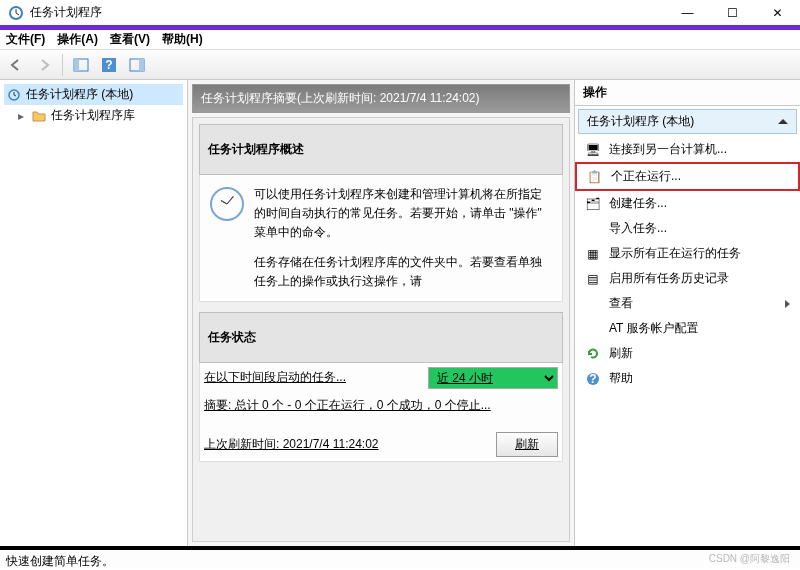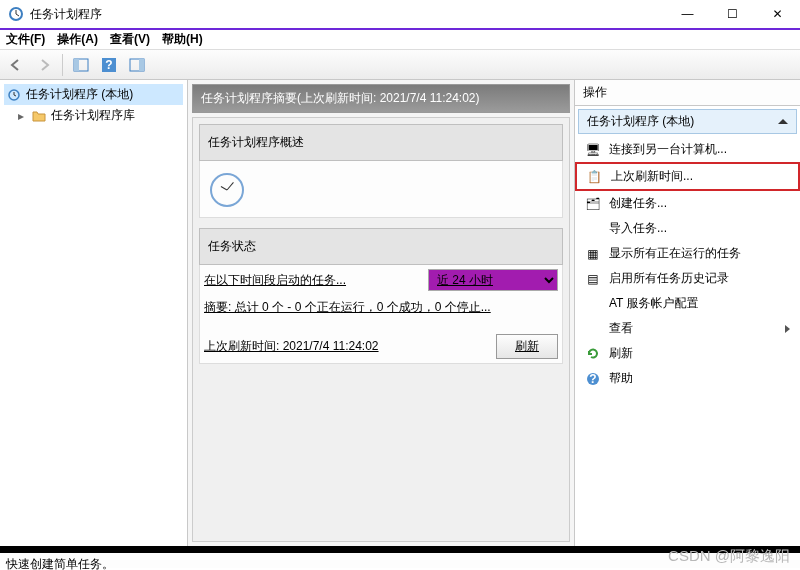--- a/index.html
+++ b/index.html
@@ -1,54 +1,54 @@
 <!DOCTYPE html>
 <html><head>
 <meta charset="utf-8">
 <style>
 * { box-sizing: border-box; margin: 0; padding: 0; font-family: "Microsoft YaHei", "Segoe UI", sans-serif; font-size: 12px; }
 body { background: #fff; width: 800px; height: 570px; overflow: hidden; position: relative; }
-.titlebar { height: 30px; display: flex; align-items: center; padding-left: 8px; border-bottom: 2px solid #6d28d9; background:#fff; }
+.titlebar { height: 30px; display: flex; align-items: center; padding-left: 8px; border-bottom: 5px solid #6d28d9; background:#fff; }
 .titlebar .icon { width: 16px; height: 16px; margin-right: 6px; }
 .titlebar .title { flex: 1; }
 .titlebar .ctrls { display: flex; }
 .titlebar .ctrl { width: 45px; height: 30px; display: flex; align-items: center; justify-content: center; }
 .menubar { height: 20px; display: flex; align-items: center; padding-left: 6px; gap: 12px; border-bottom: 1px solid #ddd; font-weight: bold; }
 .toolbar { height: 30px; display: flex; align-items: center; padding-left: 4px; gap: 4px; border-bottom: 1px solid #c8c8c8; background: linear-gradient(#fdfdfd,#ececec); }
 .tbtn { width: 24px; height: 24px; display: flex; align-items: center; justify-content: center; border: 1px solid transparent; }
 .sep { width: 1px; height: 22px; background: #ccc; margin: 0 2px; }
 .main { display: flex; height: 466px; }
 .tree { width: 188px; border-right: 1px solid #c8c8c8; padding: 4px; background:#fff; }
 .tree-item { display: flex; align-items: center; padding: 2px; gap: 4px; }
 .tree-item.selected { background: #cde8ff; }
 .center { flex: 1; background: #f5f5f5; padding: 4px; overflow: hidden; display:flex; flex-direction:column;justify-content:space-between; }
 .center-header { background: linear-gradient(#7b7b7b,#9b9b9b); color: #fff; padding: 5px 8px; border: 1px solid #999; }
 .center-body { background: #f0f0f0; border: 1px solid #ccc; flex:1; margin-top:4px; padding:6px; overflow-y:auto; }
-.panel-hdr { background: #e4e4e4; border: 1px solid #bfbfbf; padding: 9px 8px; font-weight: normal; }
+.panel-hdr { background: #e4e4e4; border: 1px solid #bfbfbf; padding: 16px 8px; font-weight: bold; }
 .overview-box { display: flex; gap: 10px; padding: 10px; border: 1px solid #ddd; border-top:none; background:#fdfdfd; line-height:1.6; }
 .clock { width: 34px; height: 34px; border: 2px solid #7aa6d6; border-radius: 50%; position: relative; flex-shrink:0; margin-top:2px; }
 .clock::before, .clock::after { content:''; position:absolute; background:#333; left:50%; top:50%; transform-origin: bottom center; }
 .clock::before { width:1px; height:10px; transform: translate(-50%,-100%) rotate(40deg); }
 .clock::after { width:1px; height:7px; transform: translate(-50%,-100%) rotate(-60deg); }
 .status-box { border:1px solid #ddd; border-top:none; background:#fdfdfd; padding:4px;text-decoration:underline; }
 .row { display:flex; align-items:center; gap:8px; margin-bottom:8px; }
-select { border:1px solid #aaa; padding:2px 4px; background:#a21caf; }
+select { border:1px solid #aaa; padding:2px 4px; background:#22c55e; }
 .tbl { border:1px solid #bbb; height:90px; background:#fff; }
 .tbl-hdr { display:flex; background: linear-gradient(#fdfdfd,#ececec); border-bottom:1px solid #ccc; }
 .tbl-hdr > div { padding:4px 6px; border-right:1px solid #ddd; }
 .last-row { display:flex; align-items:center; gap:26px; margin-top:12px; }
 .btn { border:1px solid #999; background:linear-gradient(#fdfdfd,#e6e6e6); padding:3px 18px; }
 .rightpane { width: 226px; border-left: 1px solid #c8c8c8; display:flex; flex-direction:column; background:#fff; }
-.rightpane-hdr { padding:4px 8px; font-weight:normal; border-bottom:1px solid #c8c8c8; background:#fdfdfd; }
+.rightpane-hdr { padding:4px 8px; font-weight:bold; border-bottom:1px solid #c8c8c8; background:#fdfdfd; }
 .rightpane-sub { background:#e5f1fb; border:1px solid #a8c8e4; margin:3px; padding:3px 8px; display:flex; justify-content:space-between; align-items:center; }
 .action { display:flex; align-items:center; gap:8px; padding:4px 10px; cursor:pointer; }
 .action.hl { border:2px solid #d1262a; }
 .ico { width:16px; height:16px; display:inline-flex; align-items:center; justify-content:center; flex-shrink:0; }
-.statusbar { height:22px; border-top:7px solid #000000; padding:3px 6px; display:flex; justify-content:space-between; background:#fdfdfd; }
-.watermark { position:absolute; right:10px; bottom:4px; color:#b8b8b8; font-size:15px; }
+.statusbar { height:22px; border-top:4px solid #000000; padding:3px 6px; display:flex; justify-content:space-between; background:#fdfdfd; }
+.watermark { position:absolute; right:10px; bottom:4px; color:#b8b8b8; font-size:10px; }
 .arrow-tri { width:0; height:0; border-top:4px solid transparent; border-bottom:4px solid transparent; border-left:5px solid #555; }
 .arrow-up { width:0; height:0; border-left:5px solid transparent; border-right:5px solid transparent; border-bottom:5px solid #333; }
 </style>
 </head>
 <body>
 
 <div class="titlebar">
   <span class="icon ico">
       <svg width="16" height="16">
         <circle cx="8" cy="8" r="6" fill="none" stroke="#3d7fc1" stroke-width="2"></circle>
@@ -123,20 +123,24 @@
       <span>任务计划程序库</span>
     </div>
   </div>
 
   <div class="center">
     <div class="center-header">任务计划程序摘要(上次刷新时间: 2021/7/4 11:24:02)</div>
     <div class="center-body">
       <div class="panel-hdr">任务计划程序概述</div>
       <div class="overview-box">
         <div class="clock"></div>
+        <div>
+          <div>可以使用任务计划程序来创建和管理计算机将在所指定的时间自动执行的常见任务。若要开始，请单击 "操作" 菜单中的命令。</div>
+          <div style="margin-top:10px">任务存储在任务计划程序库的文件夹中。若要查看单独任务上的操作或执行这操作，请</div>
+        </div>
       </div>
       <div style="height:10px"></div>
       <div class="panel-hdr">任务状态</div>
       <div class="status-box">
         <div class="row">
           <span style="flex:1">在以下时间段启动的任务...</span>
           <select style="width:130px"><option>近 24 小时</option></select>
         </div>
         <div style="margin-bottom:18px">摘要: 总计 0 个 - 0 个正在运行，0 个成功，0 个停止...</div>
         <div class="last-row">
@@ -152,50 +156,50 @@
     <div class="rightpane-sub">
       <span>任务计划程序 (本地)</span>
       <span class="arrow-up"></span>
     </div>
     <div class="action">
         <span class="ico">🖥</span>
         <span>连接到另一台计算机...</span>
       </div>
     <div class="action hl">
         <span class="ico">📋</span>
-        <span>上次刷新时间...</span>
+        <span>个正在运行...</span>
       </div>
     <div class="action">
         <span class="ico">🗂</span>
         <span>创建任务...</span>
       </div>
     <div class="action">
         <span class="ico"></span>
         <span>导入任务...</span>
       </div>
     <div class="action">
         <span class="ico">▦</span>
         <span>显示所有正在运行的任务</span>
       </div>
     <div class="action">
         <span class="ico">▤</span>
         <span>启用所有任务历史记录</span>
-      </div>
-    <div class="action">
-        <span class="ico"></span>
-        <span>AT 服务帐户配置</span>
       </div>
     <div class="action" style="justify-content:space-between">
         <span style="display:flex;gap:8px;align-items:center">
           <span class="ico"></span>
           <span>查看</span>
         </span>
         <span class="arrow-tri"></span>
       </div>
     <div class="action">
+        <span class="ico"></span>
+        <span>AT 服务帐户配置</span>
+      </div>
+    <div class="action">
         <span class="ico">
           <svg width="14" height="14">
             <path d="M3 7 A4 4 0 1 1 5 10" stroke="#3a9b3a" fill="none" stroke-width="2"></path>
             <path d="M3 4 L3 7 L6 7" stroke="#3a9b3a" fill="none" stroke-width="2"></path>
           </svg>
         </span>
         <span>刷新</span>
       </div>
     <div class="action">
         <span class="ico">

